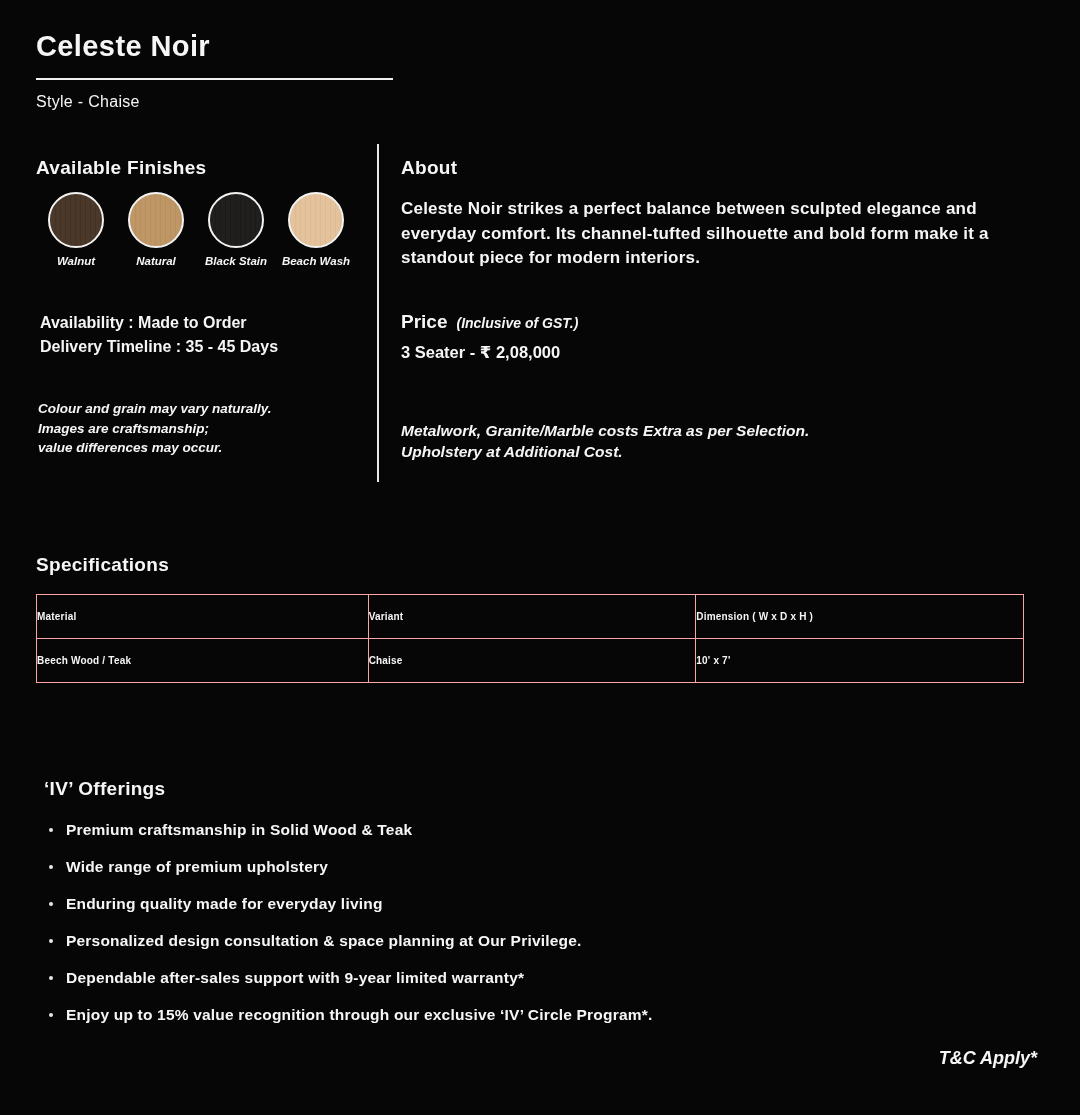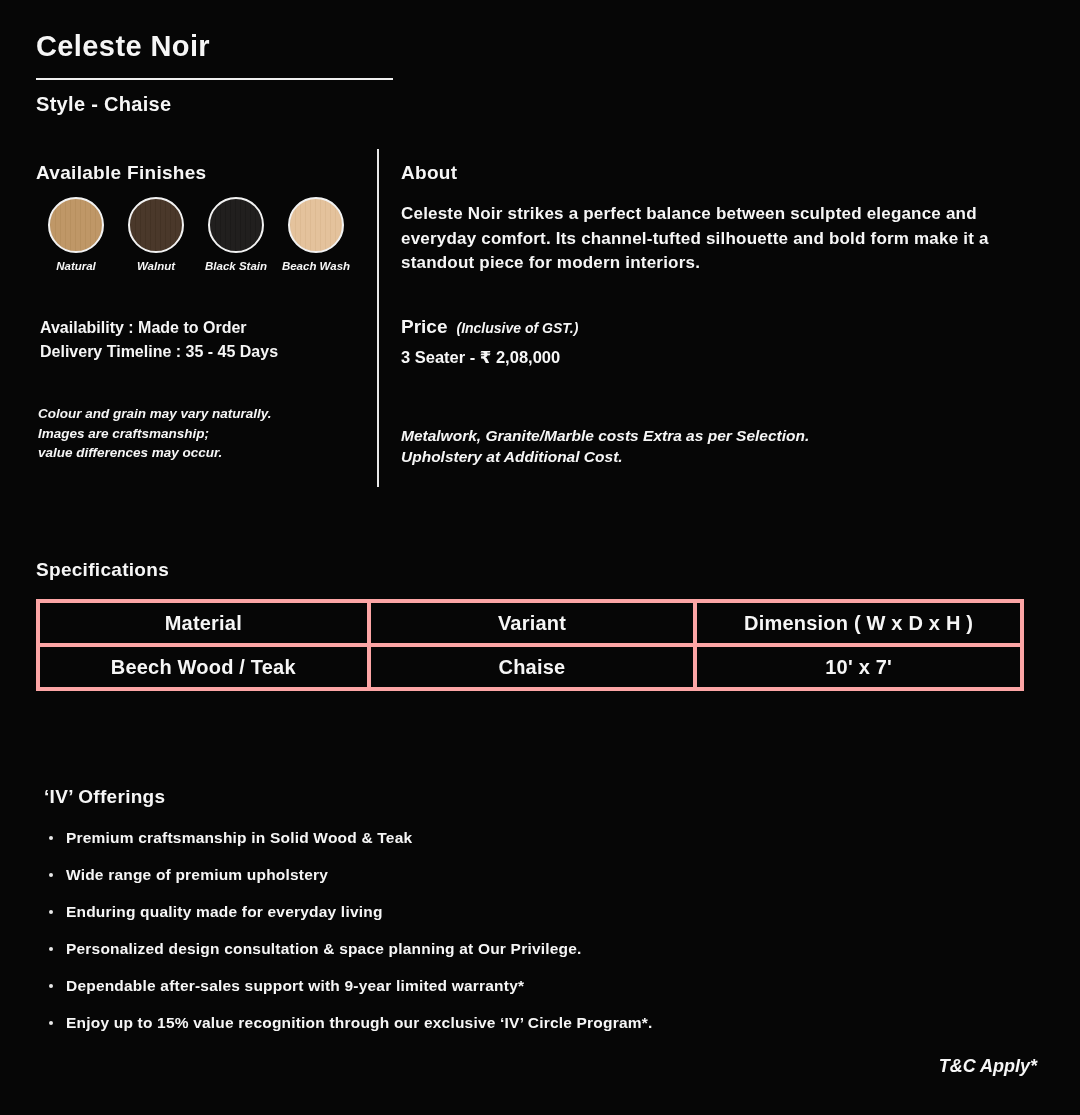--- a/index.html
+++ b/index.html
@@ -8,21 +8,21 @@
     width: 1080px; height: 1115px;
     font-family: "Liberation Sans", "DejaVu Sans", sans-serif;
     color: #f6f6f6;
     overflow: hidden;
   }
   .page { padding: 30px 40px 0 36px; width: 1080px; height: 1051px; }
 
   
   .title { font-size: 29px; font-weight: 700; letter-spacing: 0.4px; }
   .title-rule { width: 357px; height: 2px; background: #efefef; margin-top: 15px; }
-  .style-label { font-size: 20px; font-weight: 700; margin-top: 13px; letter-spacing: 0.3px; }
+  .style-label { font-size: 16px; font-weight: 400; margin-top: 13px; letter-spacing: 0.3px; }
 
   
   .cols { display: flex; margin-top: 33px; min-height: 338px; align-items: stretch; }
   .col-left { width: 341px; flex: 0 0 341px; padding-top: 13px; }
   .v-divider { width: 2px; background: #e8e8e8; flex: 0 0 2px; }
   .col-right { flex: 1; padding-left: 22px; padding-top: 13px; }
 
   .section-heading { font-size: 19px; font-weight: 700; letter-spacing: 0.3px; }
 
   
@@ -47,23 +47,23 @@
   .price-title { font-size: 19px; font-weight: 700; }
   .price-note { font-size: 14px; font-weight: 700; font-style: italic; margin-left: 9px; }
   .price-value { margin-top: 10px; font-size: 16.5px; font-weight: 700; }
   .upholstery { margin-top: 58px; }
   .upholstery div { font-size: 15.5px; font-weight: 700; font-style: italic; line-height: 21px; }
 
   
   .specs { margin-top: 72px; }
   .spec-table { width: 988px; border-collapse: collapse; margin-top: 18px; table-layout: fixed; }
   .spec-table th, .spec-table td {
-    border: 4px solid #fca5a5;
-    height: 44px; text-align: center; vertical-align: middle;
-    font-size: 20px; font-weight: 700; letter-spacing: 0.2px;
+    border: 1px solid #fca5a5;
+    height: 44px; text-align: left; vertical-align: middle;
+    font-size: 10px; font-weight: 700; letter-spacing: 0.2px;
   }
   .spec-table col.c1 { width: 33.6%; } .spec-table col.c2 { width: 33.2%; } .spec-table col.c3 { width: 33.2%; }
 
   
   .offerings { margin-top: 95px; padding-left: 8px; }
   .offer-list { list-style: none; margin-top: 21px; }
   .offer-list li { display: flex; align-items: center; margin-bottom: 19px; }
   .bullet-dot { width: 4px; height: 4px; border-radius: 50%; background: #e8e8e8; margin: 0 13px 0 5px; flex: 0 0 4px; }
   .offer-text { font-size: 15.5px; font-weight: 700; letter-spacing: 0.2px; }
 
@@ -76,26 +76,26 @@
 
   <div class="title">Celeste Noir</div>
   <div class="title-rule"></div>
   <div class="style-label">Style - Chaise</div>
 
   <div class="cols">
     <div class="col-left">
       <div class="section-heading">Available Finishes</div>
       <div class="swatch-row" id="swatch-row">
           <div class="swatch-item">
+            <div class="swatch-circle" style="background: repeating-linear-gradient(90deg, rgba(54, 39, 24, 0.333) 0px, rgba(54, 39, 24, 0.333) 1px, transparent 1px, transparent 5px), rgb(74, 56, 42);"></div>
+            <div class="swatch-label">Walnut</div>
+          </div>
+          <div class="swatch-item">
             <div class="swatch-circle" style="background: repeating-linear-gradient(90deg, rgba(168, 130, 79, 0.333) 0px, rgba(168, 130, 79, 0.333) 1px, transparent 1px, transparent 5px), rgb(191, 151, 103);"></div>
             <div class="swatch-label">Natural</div>
-          </div>
-          <div class="swatch-item">
-            <div class="swatch-circle" style="background: repeating-linear-gradient(90deg, rgba(54, 39, 24, 0.333) 0px, rgba(54, 39, 24, 0.333) 1px, transparent 1px, transparent 5px), rgb(74, 56, 42);"></div>
-            <div class="swatch-label">Walnut</div>
           </div>
           <div class="swatch-item">
             <div class="swatch-circle" style="background: repeating-linear-gradient(90deg, rgba(18, 17, 16, 0.333) 0px, rgba(18, 17, 16, 0.333) 1px, transparent 1px, transparent 5px), rgb(33, 31, 30);"></div>
             <div class="swatch-label">Black Stain</div>
           </div>
           <div class="swatch-item">
             <div class="swatch-circle" style="background: repeating-linear-gradient(90deg, rgba(207, 171, 128, 0.333) 0px, rgba(207, 171, 128, 0.333) 1px, transparent 1px, transparent 5px), rgb(228, 194, 156);"></div>
             <div class="swatch-label">Beach Wash</div>
           </div>
         </div>

